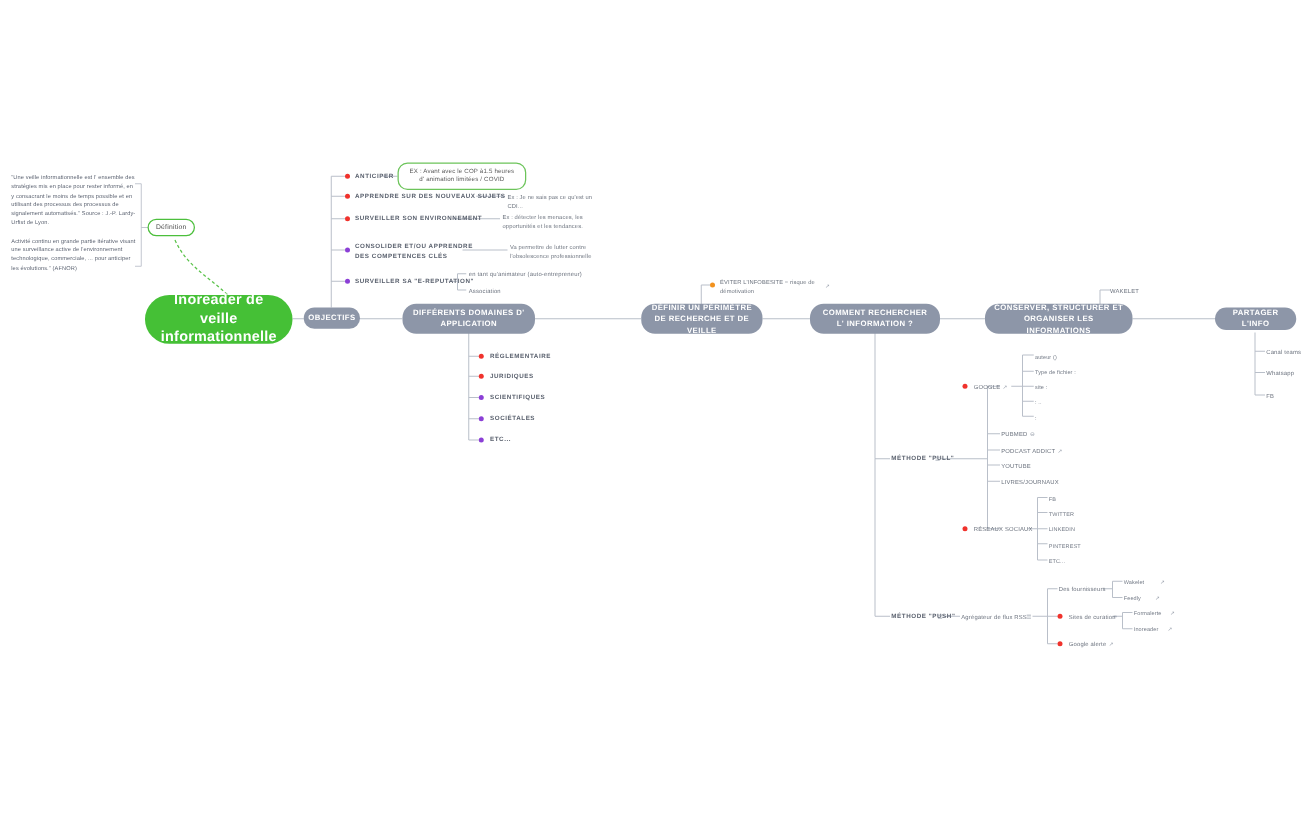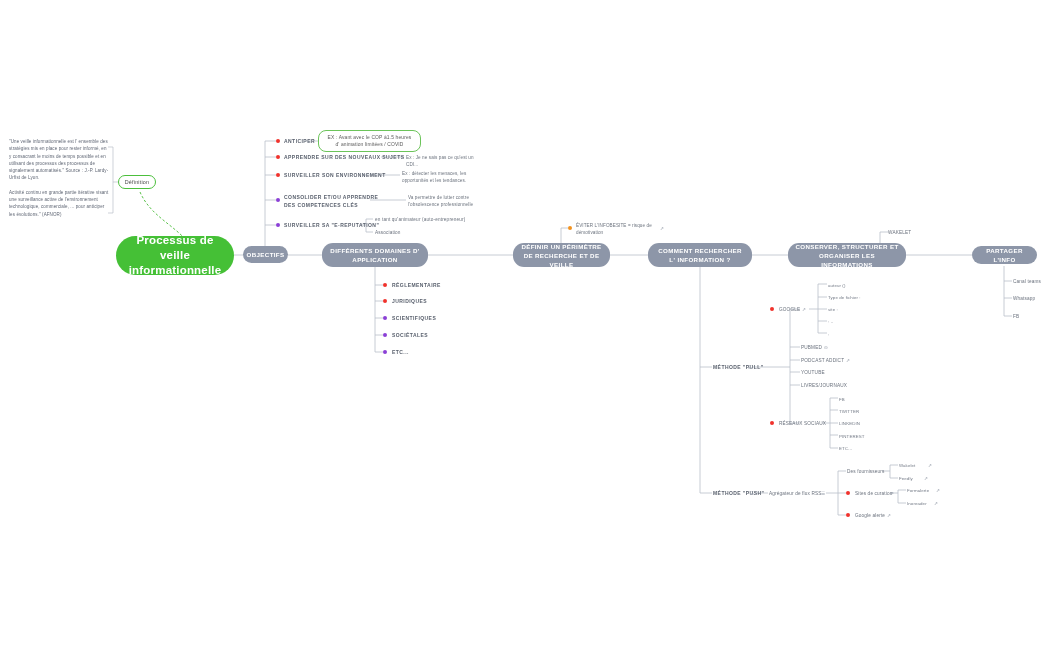--- a/index.html
+++ b/index.html
@@ -227,21 +227,21 @@
     </g>
   </svg>
 
   <div class="quote-block" style="left:9px; top:138px;">
     <p>"Une veille informationnelle est l' ensemble des stratégies mis en place pour rester informé, en y consacrant le moins de temps possible et en utilisant des processus des processus de signalement automatisés." Source : J.-P. Lardy-Urfist de Lyon.</p>
     <p>Activité continu en grande partie itérative visant une surveillance active de l'environnement technologique, commerciale, ... pour anticiper les évolutions." (AFNOR)</p>
   </div>
 
   <div class="def-node" style="left:118px; top:175px; width:38px; height:14px;">Définition</div>
 
-  <div class="root-node" style="left:116px; top:236px; width:118px; height:39px;">Processus de veille informationnelle</div>
+  <div class="root-node" style="left:116px; top:236px; width:118px; height:39px;">Inoreader de veille informationnelle</div>
 
   <div class="main-node" style="left:243px; top:246px; width:45px; height:17px;">OBJECTIFS</div>
 
   <div class="main-node" style="left:322px; top:243px; width:106px; height:24px;">DIFFÉRENTS DOMAINES D' APPLICATION</div>
 
   <div class="main-node" style="left:513px; top:243px; width:97px; height:24px;">DÉFINIR UN PÉRIMÈTRE DE RECHERCHE ET DE VEILLE</div>
 
   <div class="main-node" style="left:648px; top:243px; width:104px; height:24px;">COMMENT RECHERCHER L' INFORMATION ?</div>
 
   <div class="main-node" style="left:788px; top:243px; width:118px; height:24px;">CONSERVER, STRUCTURER ET ORGANISER LES INFORMATIONS</div>

